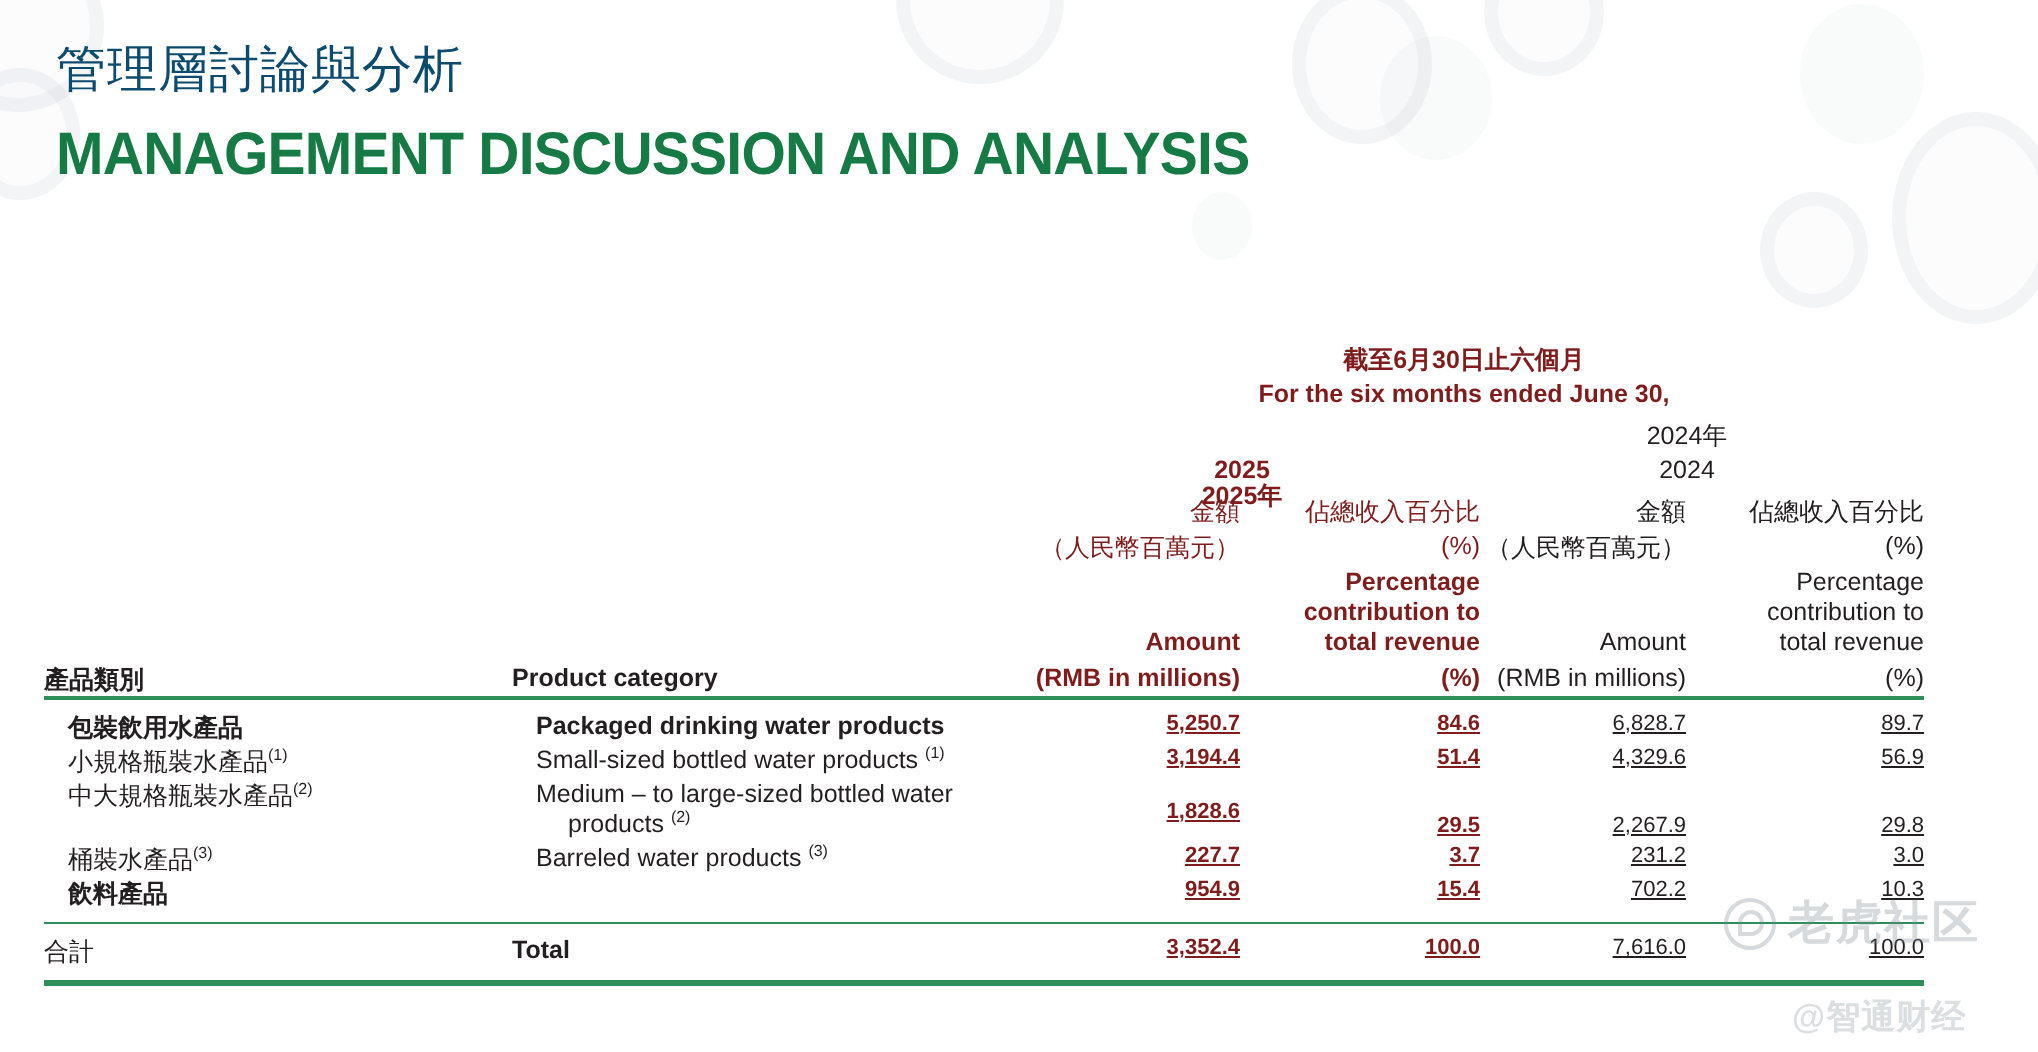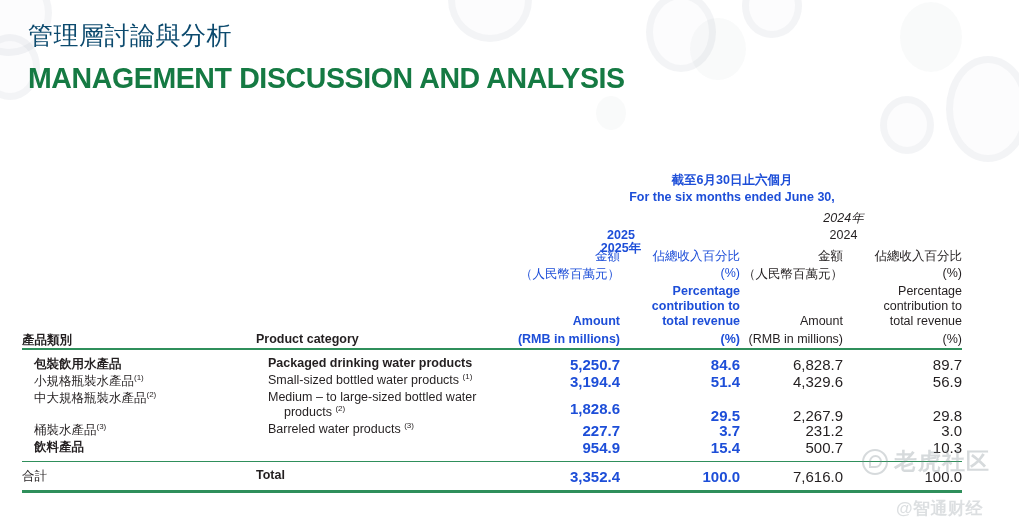--- a/index.html
+++ b/index.html
@@ -68,21 +68,21 @@
     font-size: 12.5px;
     color: #231f20;
   }
 
   .hdr-block { position: relative; height: 172px; }
 
   .hdr-line {
     position: absolute;
     white-space: nowrap;
   }
-  .green { color: #1d4ed8; }
+  .green { color: #7f1d1d; }
   .bold  { font-weight: bold; }
 
   
   .col-a25 { right: 342px; text-align: right; }   
   .col-p25 { right: 222px; text-align: right; }   
   .col-a24 { right: 119px; text-align: right; }   
   .col-p24 { right: 0px;   text-align: right; }   
 
   .grp25 { left: 458px; width: 282px; text-align: center; }
   .grp24 { left: 681px; width: 281px; text-align: center; }
@@ -120,22 +120,23 @@
     left: 234px;
     top: 0;
     width: 250px;
     font-size: 12.5px;
     line-height: 15px;
   }
   .row-en .indent2 { display: block; padding-left: 16px; }
   .num {
     position: absolute;
     top: 0;
-    font-size: 15px;
-    white-space: nowrap;
+    font-size: 11px;
+    white-space: nowrap;
+    text-decoration: underline;
   }
   sup { font-size: 8px; vertical-align: super; line-height: 0; }
 
   
   .watermark {
     position: absolute;
     z-index: 5;
     pointer-events: none;
     white-space: nowrap;
     color: rgba(120,132,140,0.30);
@@ -197,21 +198,21 @@
 <div id="revenue-table">
 
   <div class="hdr-block">
 
     <div class="hdr-line grpall green bold" style="top:0px; font-weight:bold;">截至6月30日止六個月</div>
     <div class="hdr-line grpall green bold" style="top:18px;">For the six months ended June 30,</div>
 
     <div class="hdr-line grp25 green bold" style="top:38px;margin-top:30px;">2025年</div>
     <div class="hdr-line grp25 green bold" style="top:56px;">2025</div>
 
-    <div class="hdr-line grp24" style="top:38px;font-style:italic;">2024年</div>
+    <div class="hdr-line grp24" style="top:38px;">2024年</div>
     <div class="hdr-line grp24" style="top:56px;">2024</div>
 
     <div class="hdr-line col-a25 w-amt green" style="top:76px;">金額</div>
     <div class="hdr-line col-p25 w-pct green" style="top:76px;">佔總收入百分比</div>
     <div class="hdr-line col-a24 w-amt" style="top:76px;">金額</div>
     <div class="hdr-line col-p24 w-pct" style="top:76px;">佔總收入百分比</div>
 
     <div class="hdr-line col-a25 green" style="top:94px; width:150px;">（人民幣百萬元）</div>
     <div class="hdr-line col-p25 w-pct green" style="top:94px;">(%)</div>
     <div class="hdr-line col-a24" style="top:94px; width:150px;">（人民幣百萬元）</div>
@@ -275,21 +276,21 @@
       <span class="num col-a25 w-amt green bold">227.7</span>
       <span class="num col-p25 w-pct green bold">3.7</span>
       <span class="num col-a24 w-amt">231.2</span>
       <span class="num col-p24 w-pct">3.0</span>
     </div>
 
     <div class="row">
       <span class="row-zh bold">飲料產品</span>
       <span class="num col-a25 w-amt green bold">954.9</span>
       <span class="num col-p25 w-pct green bold">15.4</span>
-      <span class="num col-a24 w-amt">500.7</span>
+      <span class="num col-a24 w-amt">702.2</span>
       <span class="num col-p24 w-pct">10.3</span>
     </div>
   </div>
 
   <div class="rule thin" style="position:relative; margin-top:5px;"></div>
 
   <div id="rows-total" style="margin-top:6px;">
     <div class="row">
       <span class="row-zh">合計</span>
       <span class="row-en bold">Total</span>

